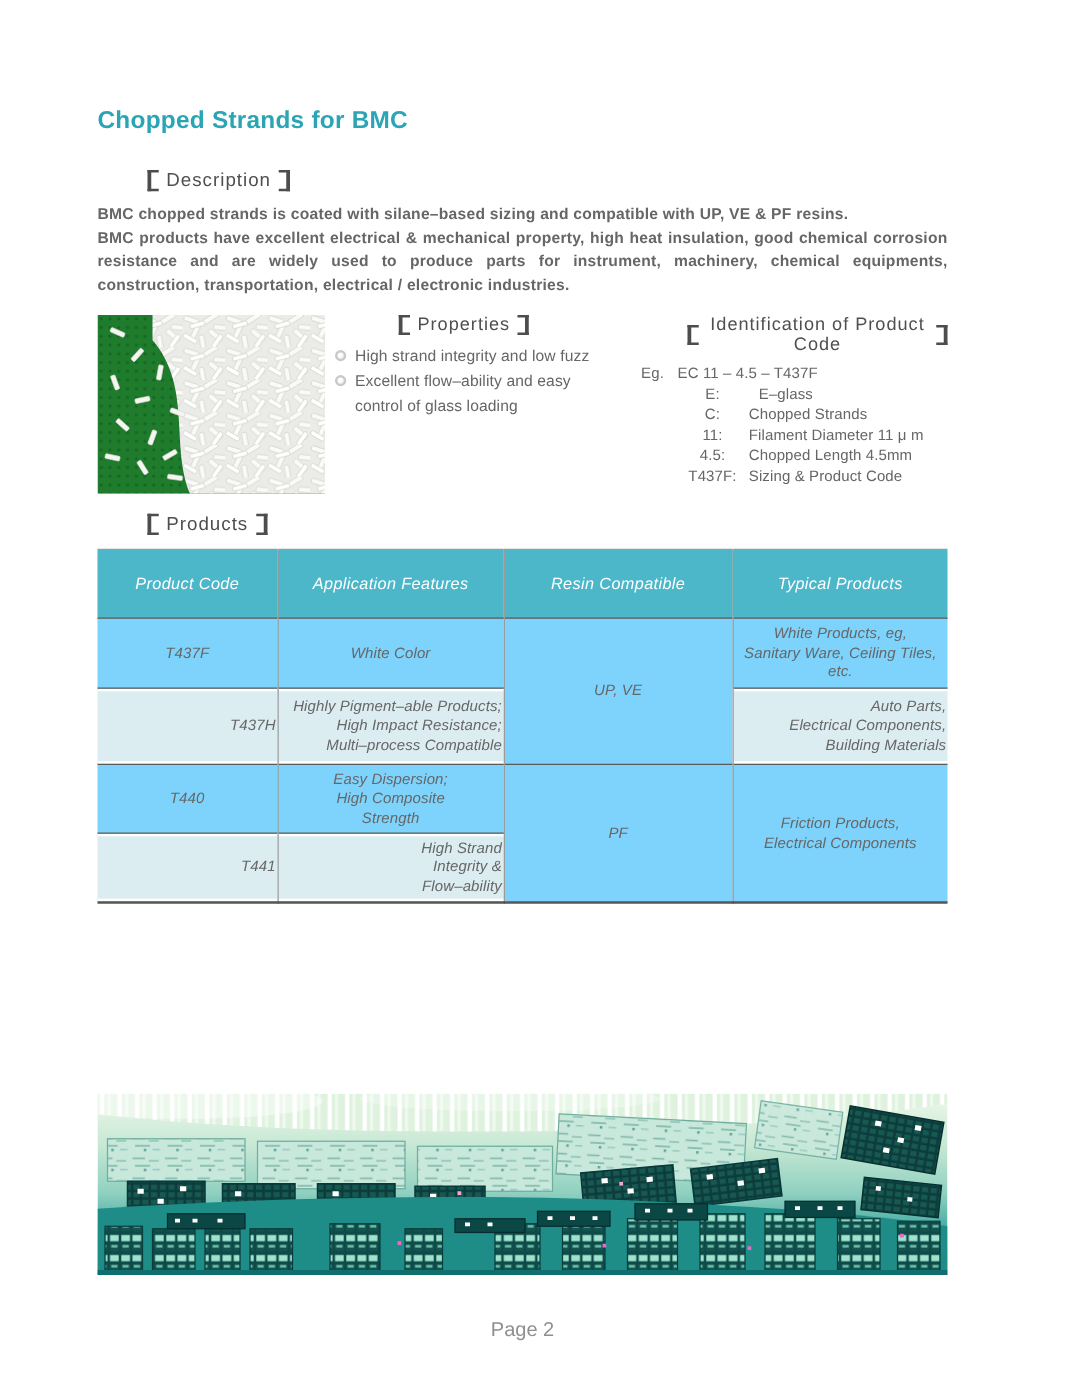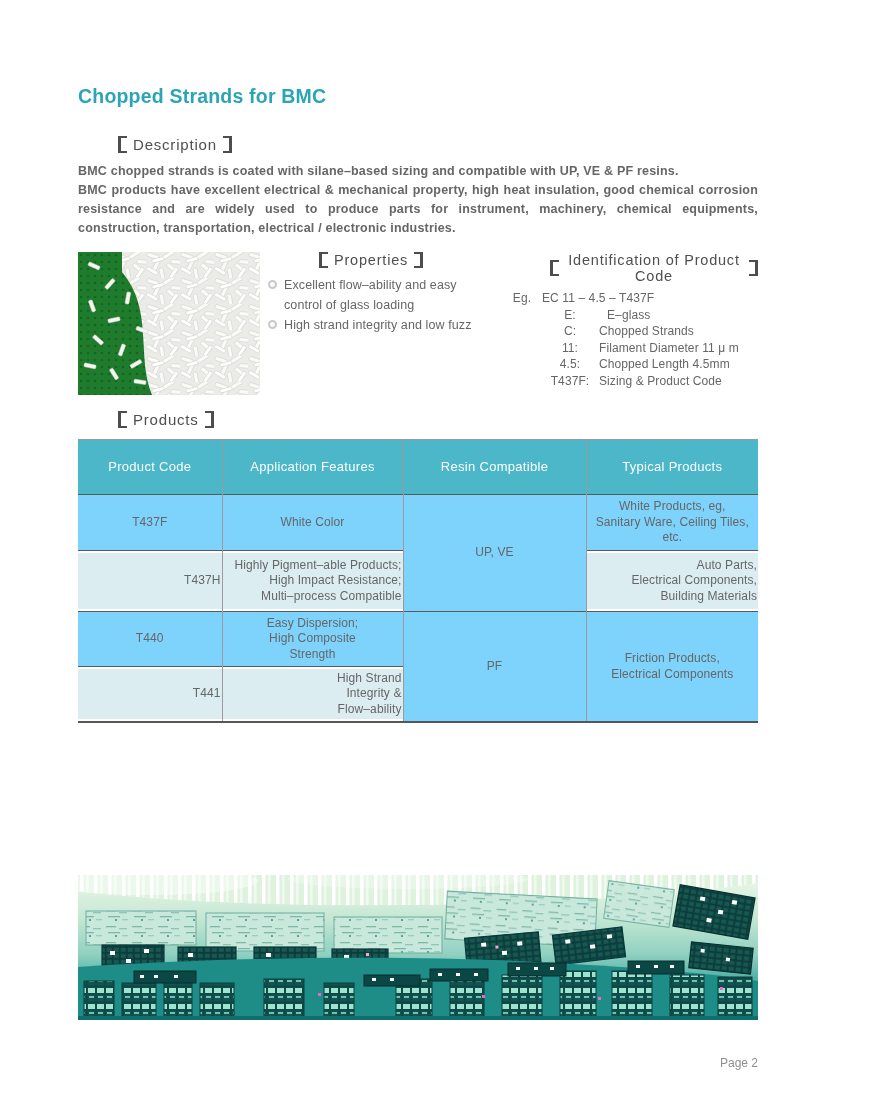--- a/index.html
+++ b/index.html
@@ -44,21 +44,21 @@
   .id-eg{width:40px;flex:0 0 auto;padding-left:3px;}
   .id-rows{margin-left:42px;}
   .id-row{display:flex;}
   .id-key{width:58px;flex:0 0 auto;}
   .id-row:nth-child(1) .id-val{padding-left:8px;}
   
   .prod-heading{margin-top:16px;text-align:right;}
   table.products{
     margin-top:11px;width:680px;border-collapse:collapse;table-layout:fixed;
     font-size:12px;line-height:15.5px;color:#666;
-    border-top:1px solid #9b9b9b;border-bottom:2px solid #565656;
+    border-top:1px solid #9b9b9b;border-bottom:2px solid #565656;font-style:italic;
   }
   table.products th{
     background:#4BB7C8;color:#ffffff;font-weight:normal;font-size:13px;letter-spacing:.3px;
     height:52px;text-align:center;vertical-align:middle;
   }
   table.products td{
     text-align:center;vertical-align:middle;background:#7dd3fc;
     border-top:1px solid #5a5a5a;white-space:pre-line;letter-spacing:.1px;
   }
   table.products th + th, table.products td + td{border-left:1px solid #9b9b9b;}
@@ -67,21 +67,21 @@
     box-shadow:inset 0 2px 0 #ffffff, inset 0 -2px 0 #ffffff;
     text-align:right;
   }
   table.products tr:nth-child(1) td{height:53px;}
   table.products tr:nth-child(2) td{height:58px;}
   table.products tr:nth-child(3) td{height:52px;}
   table.products tr:nth-child(4) td{height:52px;}
   
   .control-room-photo{display:block;margin:152px 0 0 78px;width:680px;height:145px;}
   
-  .footer{width:680px;margin-left:78px;margin-top:36px;text-align:right;font-size:12px;color:#8f8f8f;}
+  .footer{width:680px;margin-left:78px;margin-top:36px;text-align:center;font-size:16px;color:#8f8f8f;}
 </style>
 </head>
 <body>
 
 <div class="page">
 
   <div class="content">
     <h1 class="doc-title">Chopped Strands for BMC</h1>
 
     <h2 class="sec-h desc-heading">
@@ -140,22 +140,22 @@
       </g>
     </svg>
 
     <div class="props">
       <h2 class="sec-h small">
         <span class="jb jb-l"></span>
         <span>Properties</span>
         <span class="jb jb-r"></span>
       </h2>
       <ul>
+        <li><span class="cbullet"></span><span>High strand integrity and low fuzz</span></li>
         <li><span class="cbullet"></span><span>Excellent flow–ability and easy control of glass loading</span></li>
-        <li><span class="cbullet"></span><span>High strand integrity and low fuzz</span></li>
       </ul>
     </div>
 
     <div class="ident">
       <h2 class="sec-h small">
         <span class="jb jb-l"></span>
         <span>Identification of Product Code</span>
         <span class="jb jb-r"></span>
       </h2>
       <div class="ident-body">

